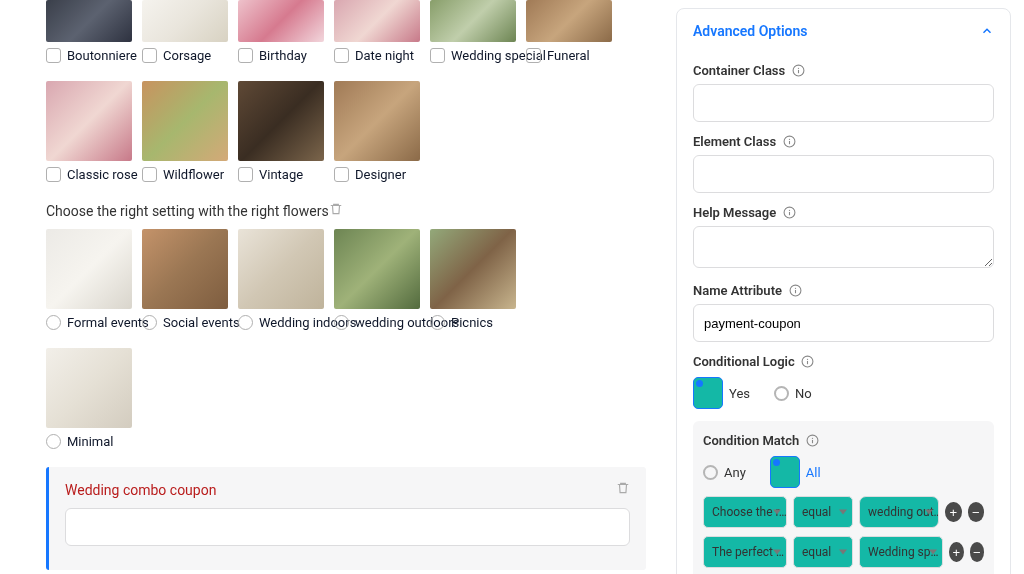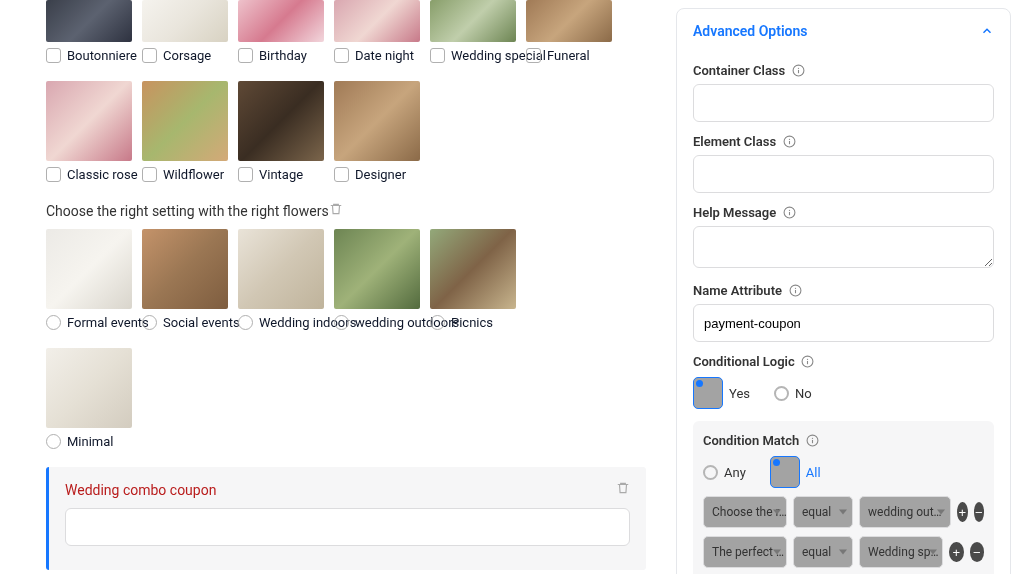--- a/index.html
+++ b/index.html
@@ -16,21 +16,21 @@
   .info-icon svg { display: block; }
   .text-input { width: 100%; height: 38px; border: 1px solid #dcdcde; border-radius: 6px; padding: 0 10px; font-size: 13px; }
   .text-area { width: 100%; height: 42px; border: 1px solid #dcdcde; border-radius: 6px; padding: 8px 10px; font-size: 13px; resize: vertical; }
   .radio-row { display: flex; gap: 24px; margin-top: 8px; }
   .radio-opt { display: flex; align-items: center; gap: 6px; font-size: 13px; cursor: pointer; }
   .radio-circle { width: 15px; height: 15px; border-radius: 50%; border: 2px solid #b5b5b5; display: inline-block; position: relative; }
   .radio-circle.sel { border-color: #1677ff; }
   .radio-circle.sel::after { content: ""; position: absolute; width: 7px; height: 7px; background: #1677ff; border-radius: 50%; top: 2px; left: 2px; }
   .cond-box { background: #f6f6f7; border-radius: 6px; margin-top: 12px; padding: 12px 10px; }
   .cond-row { display: flex; gap: 6px; align-items: center; margin-top: 8px; }
-  .sel { height: 32px; border: 1px solid #dcdcde; border-radius: 5px; background: #a3a3a3; font-size: 12px; padding: 0 20px 0 8px; appearance: none; position: relative; display: flex; align-items: center; overflow: hidden; white-space: nowrap; text-overflow: ellipsis; cursor: pointer; }
+  .sel { height: 32px; border: 1px solid #dcdcde; border-radius: 5px; background: #14b8a6; font-size: 12px; padding: 0 20px 0 8px; appearance: none; position: relative; display: flex; align-items: center; overflow: hidden; white-space: nowrap; text-overflow: ellipsis; cursor: pointer; }
   .sel-wrap { position: relative; display: inline-flex; }
   .sel-wrap::after { content: ""; position: absolute; right: 6px; top: 50%; transform: translateY(-50%); width: 0; height: 0; border-left: 4px solid transparent; border-right: 4px solid transparent; border-top: 5px solid #777; pointer-events: none; }
   .icon-btn { width: 20px; height: 20px; border-radius: 50%; background: #4a4a4a; color: #fff; display: inline-flex; align-items: center; justify-content: center; font-size: 13px; cursor: pointer; border: none; }
   .gallery-row { display: flex; flex-wrap: wrap; gap: 10px 10px; }
   .gallery-item { width: 86px; display: flex; flex-direction: column; }
   .thumb { width: 86px; height: 42px; background: #ccc; border-radius: 2px; margin-bottom: 6px; }
   .thumb.tall { height: 80px; }
   .check-row { display: flex; align-items: center; gap: 6px; font-size: 13px; color: #0f172a; cursor: pointer; white-space: nowrap; }
   .cb { width: 15px; height: 15px; border: 1.5px solid #b0b0b0; border-radius: 3px; flex-shrink: 0; }
   .rd { width: 15px; height: 15px; border: 1.5px solid #b0b0b0; border-radius: 50%; flex-shrink: 0; }
@@ -310,21 +310,21 @@
 
       <div id="cond-rules">
           <div class="cond-row">
             <span class="sel-wrap">
               <div class="sel" style="width: 84px;">Choose the r…</div>
             </span>
             <span class="sel-wrap">
               <div class="sel" style="width: 60px;">equal</div>
             </span>
             <span class="sel-wrap">
-              <div class="sel" style="width: 92px;">wedding out…</div>
+              <div class="sel" style="width: 80px; border-radius: 7px;">wedding out…</div>
             </span>
             <button class="icon-btn">+</button>
             <button class="icon-btn">−</button>
           </div>
           <div class="cond-row">
             <span class="sel-wrap">
               <div class="sel" style="width: 84px;">The perfect …</div>
             </span>
             <span class="sel-wrap">
               <div class="sel" style="width: 60px;">equal</div>

